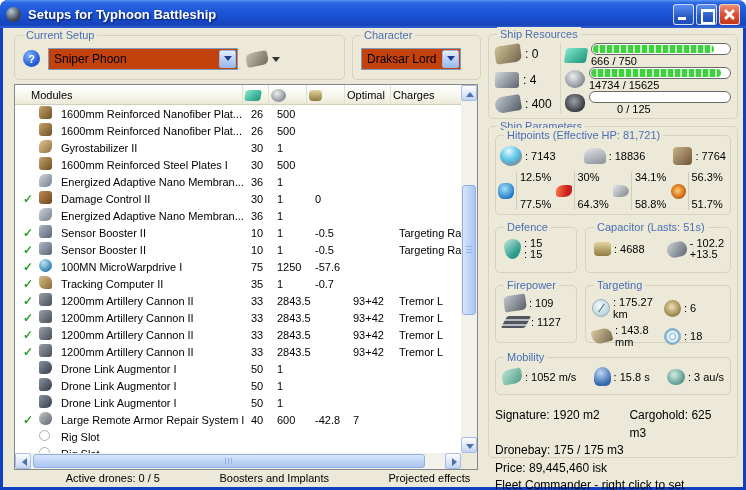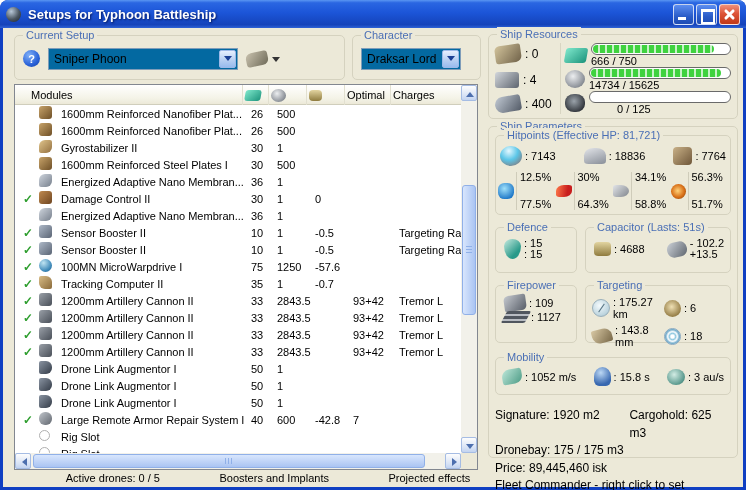--- a/index.html
+++ b/index.html
@@ -34,21 +34,21 @@
   .group>.caption{position:absolute;top:-8px;left:8px;background:#ECE9D8;color:#4a6fb5;
     font-size:11px;padding:0 3px;white-space:nowrap;line-height:14px;}
   .subgroup{position:relative;border:1px solid #d5d2bf;border-radius:5px;}
   .subgroup>.caption{position:absolute;top:-8px;left:8px;background:#ECE9D8;color:#4a6fb5;
     font-size:11px;padding:0 3px;white-space:nowrap;line-height:14px;}
 
   
   .help-btn{width:17px;height:17px;border-radius:50%;color:#fff;font-size:11px;font-weight:bold;
     background:radial-gradient(circle at 35% 30%,#7fb0f8,#2a62d8 60%,#123f9e);
     display:flex;align-items:center;justify-content:center;flex:0 0 auto;}
-  .combo{height:22px;background:#0369a1;border:1px solid #7F9DB9;display:flex;align-items:center;}
+  .combo{height:22px;background:#c2410c;border:1px solid #7F9DB9;display:flex;align-items:center;}
   .combo .val{flex:1;font-size:12px;padding:0 5px;white-space:nowrap;overflow:hidden;}
   .combo .dd{width:17px;height:18px;margin:1px;border-radius:2px;
     background:linear-gradient(180deg,#e6efff,#b9d0f2 55%,#98bbee);
     border:1px solid #9db9e8;display:flex;align-items:center;justify-content:center;}
   .combo .dd::after{content:"";border:4px solid transparent;border-top:5px solid #1c3f94;margin-top:4px;}
   .ship-btn{display:flex;align-items:center;gap:4px;}
   .ship-glyph{width:22px;height:14px;border-radius:6px 3px 6px 3px;transform:rotate(-12deg);
     background:linear-gradient(135deg,#c9c2ae,#6e6a58);}
   .ship-btn .caret{border:4px solid transparent;border-top:5px solid #333;margin-top:5px;}
   .char-bar{width:7px;height:20px;background:linear-gradient(180deg,#41e241,#1fc21f);}
@@ -610,21 +610,21 @@
                   <span>+13.5</span>
                 </span>
               </span>
             </div>
           </div>
         </div>
 
         <div class="two-col">
           <div class="subgroup" style="width:82px;height:58px;">
             <span class="caption">Firepower</span>
-            <div class="pad-box" style="display:flex;flex-direction:column;padding-top:9px;">
+            <div class="pad-box" style="display:flex;flex-direction:column;gap:5px;padding-top:9px;">
               <span class="statpair">
                 <span class="gi firepower-turret-icon"></span>
                 <span>: 109</span>
               </span>
               <span class="statpair">
                 <span class="gi firepower-volley-icon"></span>
                 <span>: 1127</span>
               </span>
             </div>
           </div>

